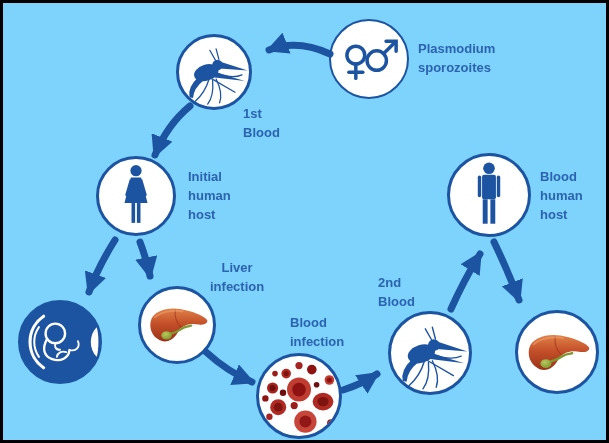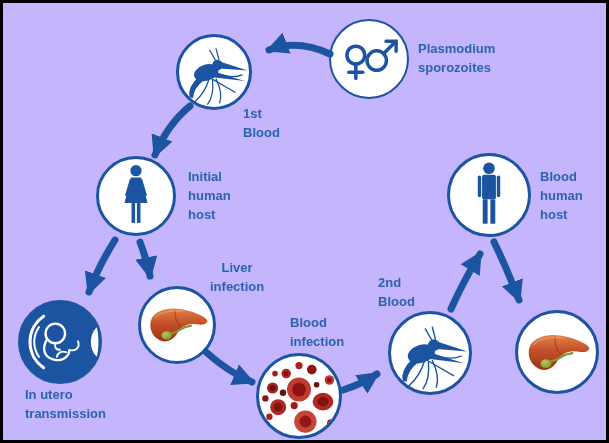--- a/index.html
+++ b/index.html
@@ -1,17 +1,17 @@
 <!DOCTYPE html>
 <html><head>
 <meta charset="utf-8">
 <style>
   html,body{margin:0;padding:0;background:#e8e8e8;font-family:"Liberation Sans",sans-serif;}
   .canvas{
-    position:relative;width:609px;height:443px;background:#c4b5fd;
+    position:relative;width:609px;height:443px;background:#7dd3fc;
     border:3px solid #000;box-sizing:border-box;overflow:hidden;
   }
   .node{
     position:absolute;border:3px solid #1d54a1;border-radius:50%;
     background:#fff;display:flex;align-items:center;justify-content:center;
     box-sizing:border-box;z-index:2;
   }
   .node.filled{background:#1d54a1;border-color:#1d54a1;}
   .node.clip{overflow:hidden;}
   .node svg{display:block;}
@@ -203,22 +203,20 @@
   <div class="lbl" style="left:415px;top:36px;">Plasmodium
 sporozoites</div>
   <div class="lbl" style="left:240px;top:101px;">1st
 Blood</div>
   <div class="lbl" style="left:185px;top:164px;">Initial
 human
 host</div>
   <div class="lbl" style="left:537px;top:164px;">Blood
 human
 host</div>
-  <div class="lbl" style="left:22px;top:382px;">In utero
-transmission</div>
   <div class="lbl" style="left:207px;top:255px;text-align:center;">Liver
 infection</div>
   <div class="lbl" style="left:287px;top:310px;">Blood
 infection</div>
   <div class="lbl" style="left:375px;top:270px;">2nd
 Blood</div>
 
   <svg id="arrows" width="609" height="443" viewBox="0 0 609 443">
     <defs>
       <marker id="ah" markerWidth="3.2" markerHeight="3.2" refX="2.7" refY="1.6" orient="auto" markerUnits="strokeWidth">

